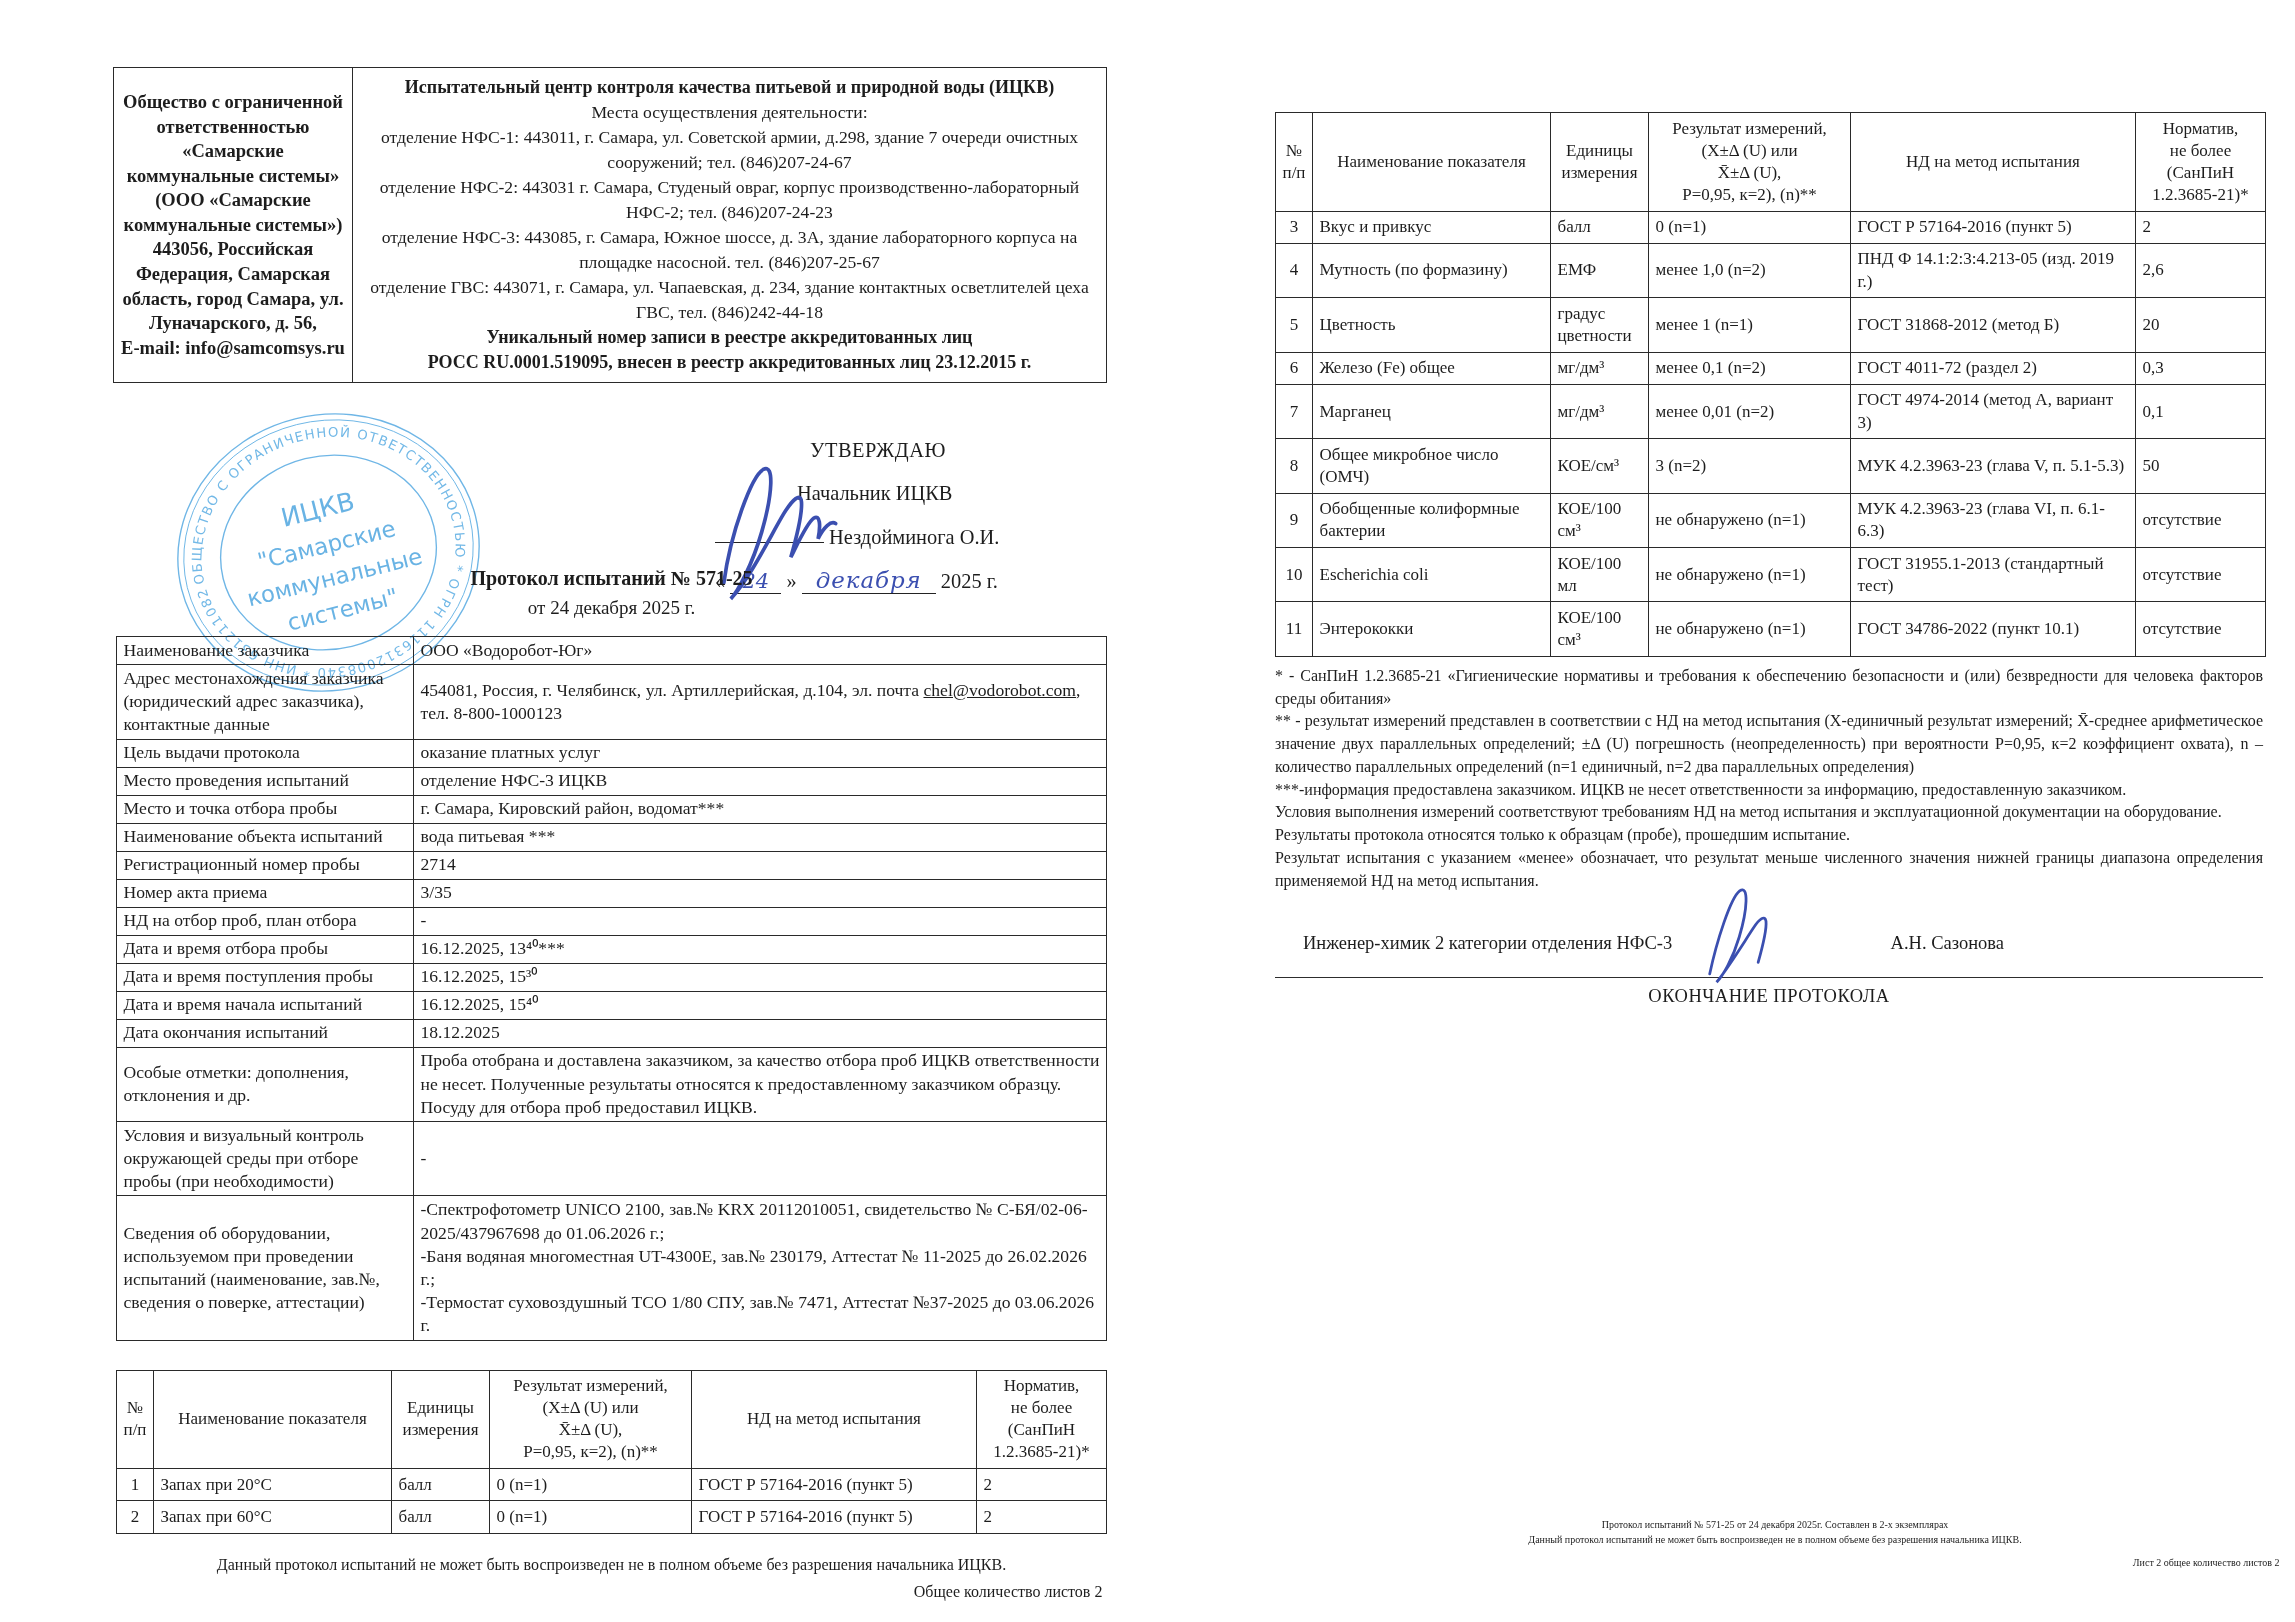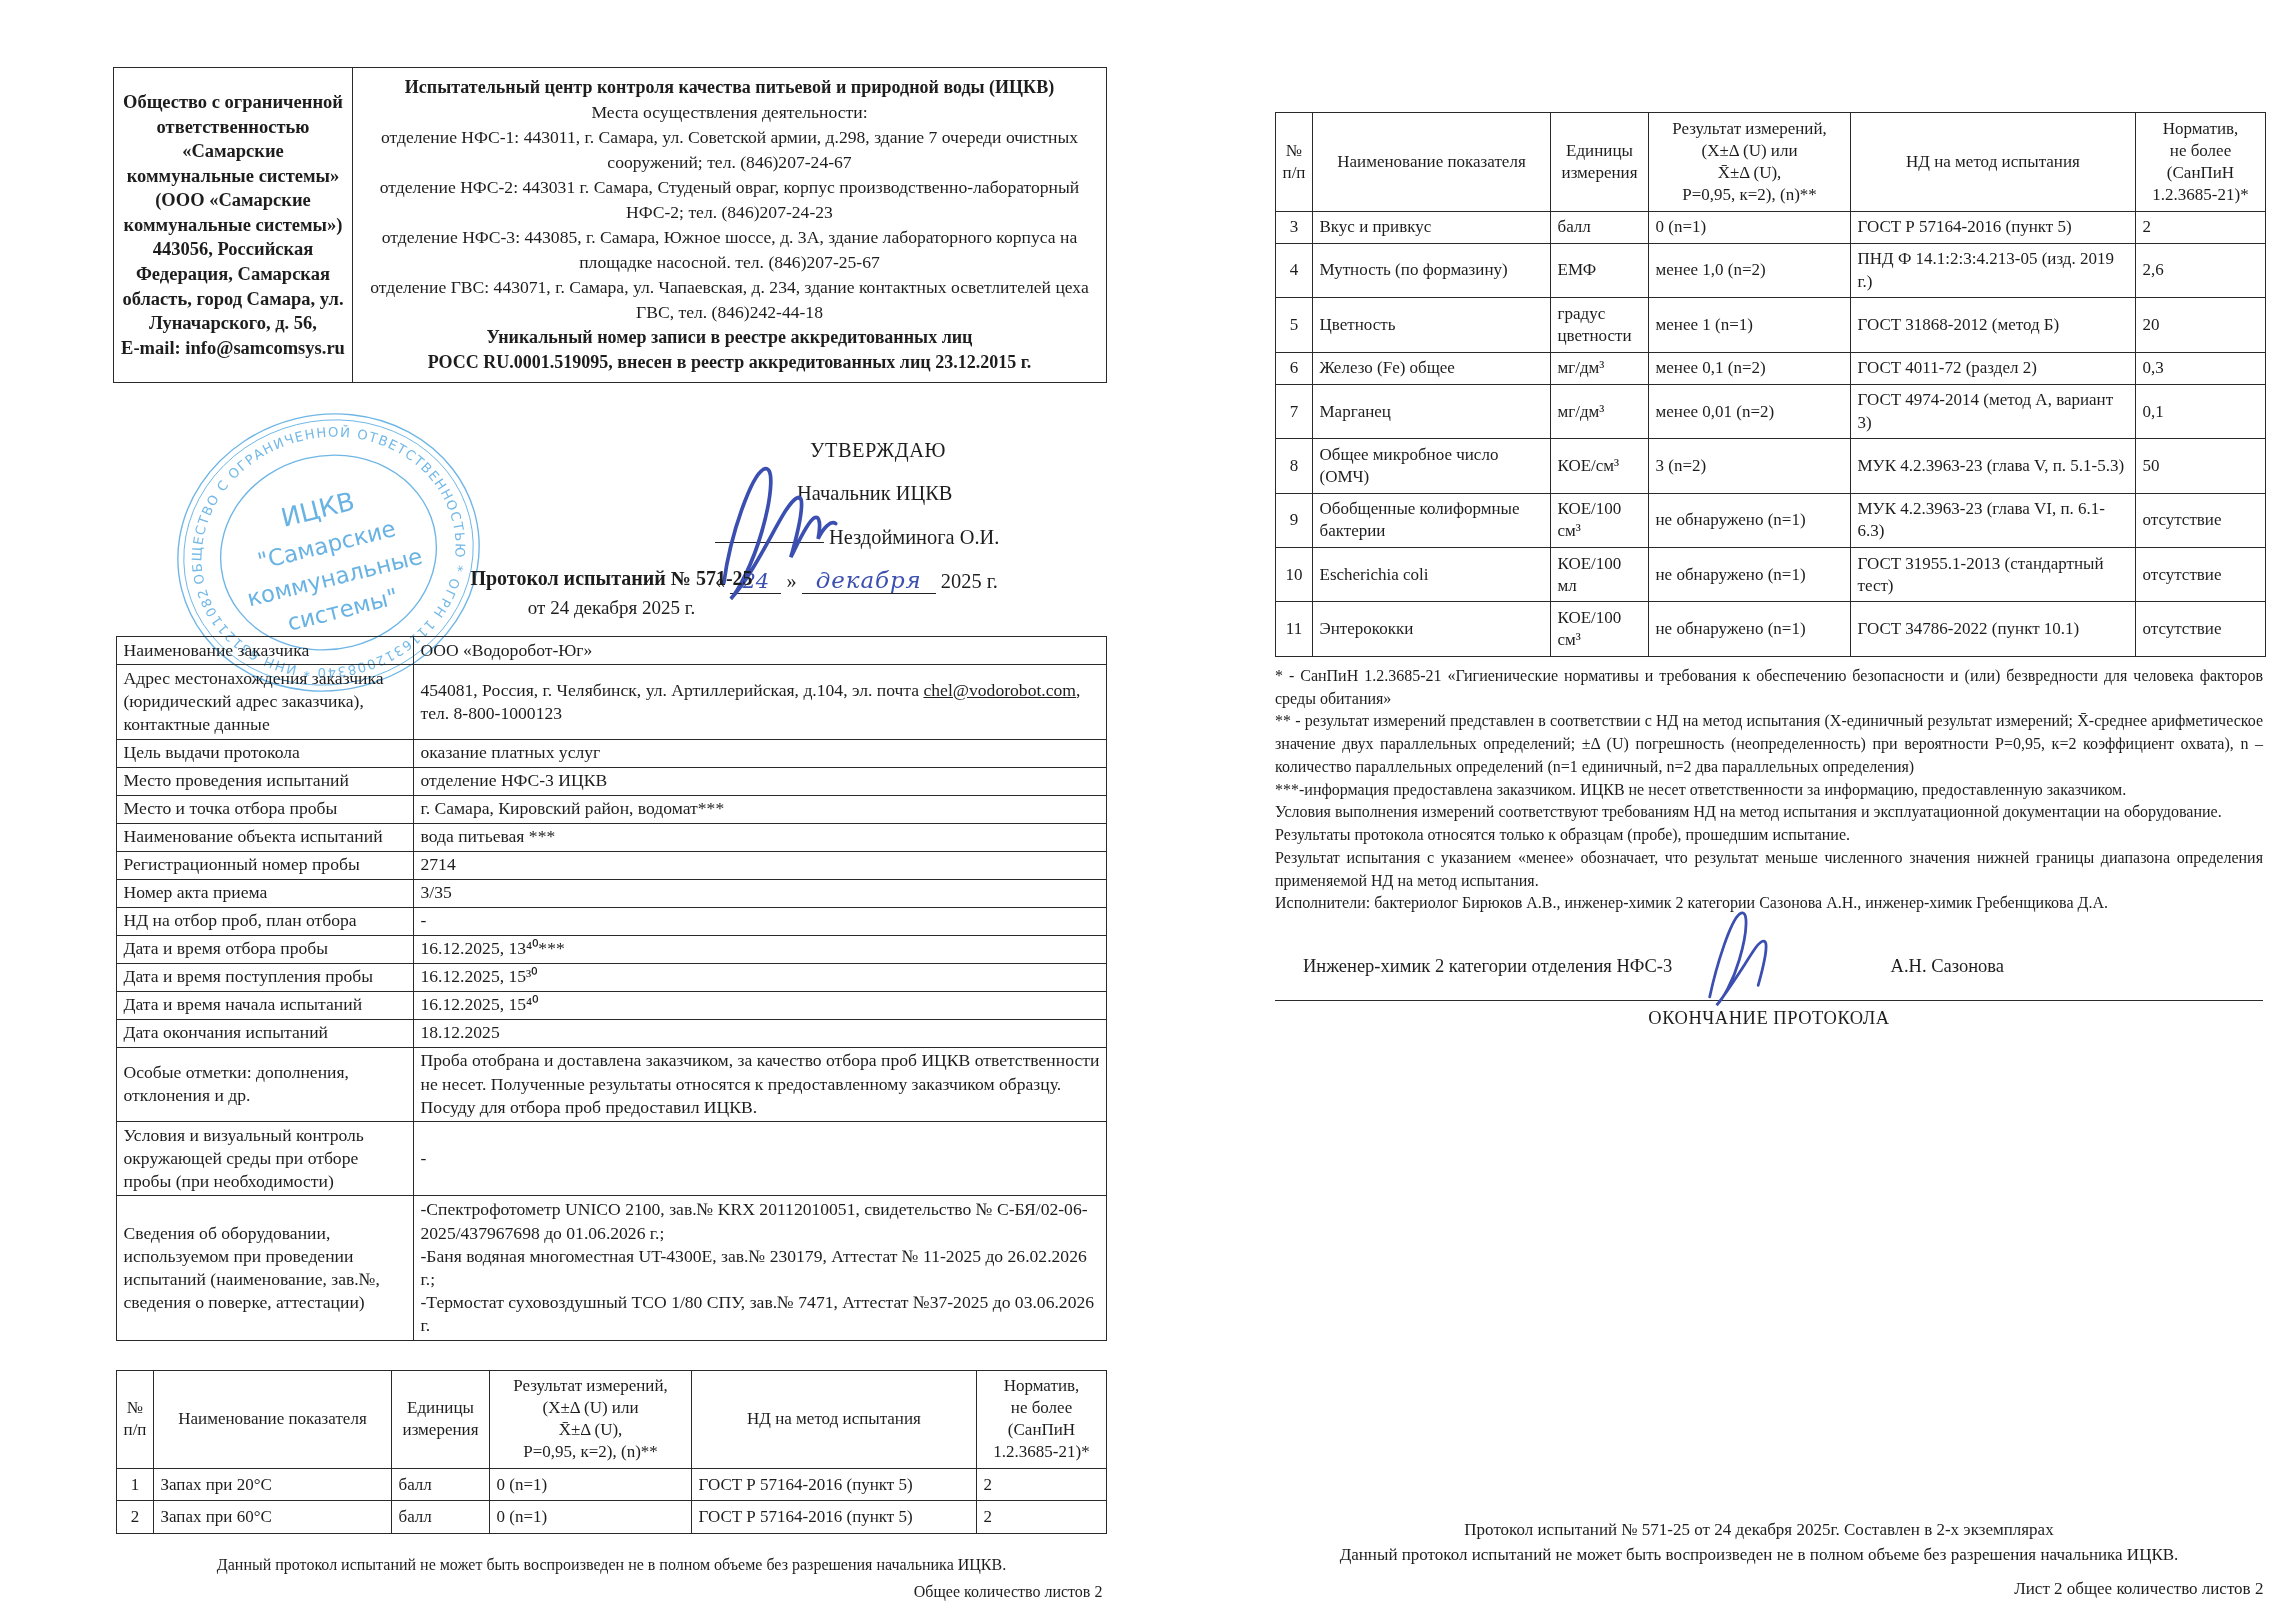--- a/index.html
+++ b/index.html
@@ -92,21 +92,21 @@
   .footnotes p { margin:0; }
   .sig-row {
     margin-top:41px; position:relative; font-size:18.5px;
     display:flex; align-items:flex-end;
     border-bottom:1.9px solid #2d2d2d; padding-bottom:23px;
   }
   .sig-role { margin-left:28px; }
   .sig-name { margin-left:auto; margin-right:259px; }
   .sig2 { position:absolute; left:407px; top:-56px; width:120px; height:120px; }
   .end-label { text-align:center; font-size:18.5px; margin-top:7.4px; letter-spacing:0.5px; }
-  .p2footer { position:absolute; left:102px; top:1518px; width:1018px; font-size:17px; line-height:1.45; }
+  .p2footer { position:absolute; left:118px; top:1518px; width:1018px; font-size:10px; line-height:1.45; }
 </style>
 </head>
 <body>
 
 <div class="page" id="page1">
 
   <table class="letterhead">
     <tbody>
         <tr>
       <td class="org-cell">
@@ -394,21 +394,20 @@
     </tbody>
       </table>
 
     <div class="footnotes">
       <p>* - СанПиН 1.2.3685-21 «Гигиенические нормативы и требования к обеспечению безопасности и (или) безвредности для человека факторов среды обитания»</p>
       <p>** - результат измерений представлен в соответствии с НД на метод испытания (X-единичный результат измерений; X̄-среднее арифметическое значение двух параллельных определений; ±Δ (U) погрешность (неопределенность) при вероятности P=0,95, к=2 коэффициент охвата), n – количество параллельных определений (n=1 единичный, n=2 два параллельных определения)</p>
       <p>***-информация предоставлена заказчиком. ИЦКВ не несет ответственности за информацию, предоставленную заказчиком.</p>
       <p>Условия выполнения измерений соответствуют требованиям НД на метод испытания и эксплуатационной документации на оборудование.</p>
       <p>Результаты протокола относятся только к образцам (пробе), прошедшим испытание.</p>
       <p>Результат испытания с указанием «менее» обозначает, что результат меньше численного значения нижней границы диапазона определения применяемой НД на метод испытания.</p>
-      <p>Исполнители: бактериолог Бирюков А.В., инженер-химик 2 категории Сазонова А.Н., инженер-химик Гребенщикова Д.А.</p>
     </div>
 
     <div class="sig-row">
       <svg class="sig2" viewBox="0 0 260 260">
         <path d="M 60,210 C 75,140 105,45 125,30 C 145,16 142,70 124,130 C 110,178 88,215 75,228 C 105,190 135,140 155,110 C 168,90 180,82 182,96 C 184,115 172,160 165,185" fill="none" stroke="#3b4fb0" stroke-width="6" stroke-linecap="round"></path>
       </svg>
       <span class="sig-role">Инженер-химик 2 категории отделения НФС-3</span>
       <span class="sig-name">А.Н. Сазонова</span>
     </div>
     <div class="end-label">ОКОНЧАНИЕ ПРОТОКОЛА</div>

